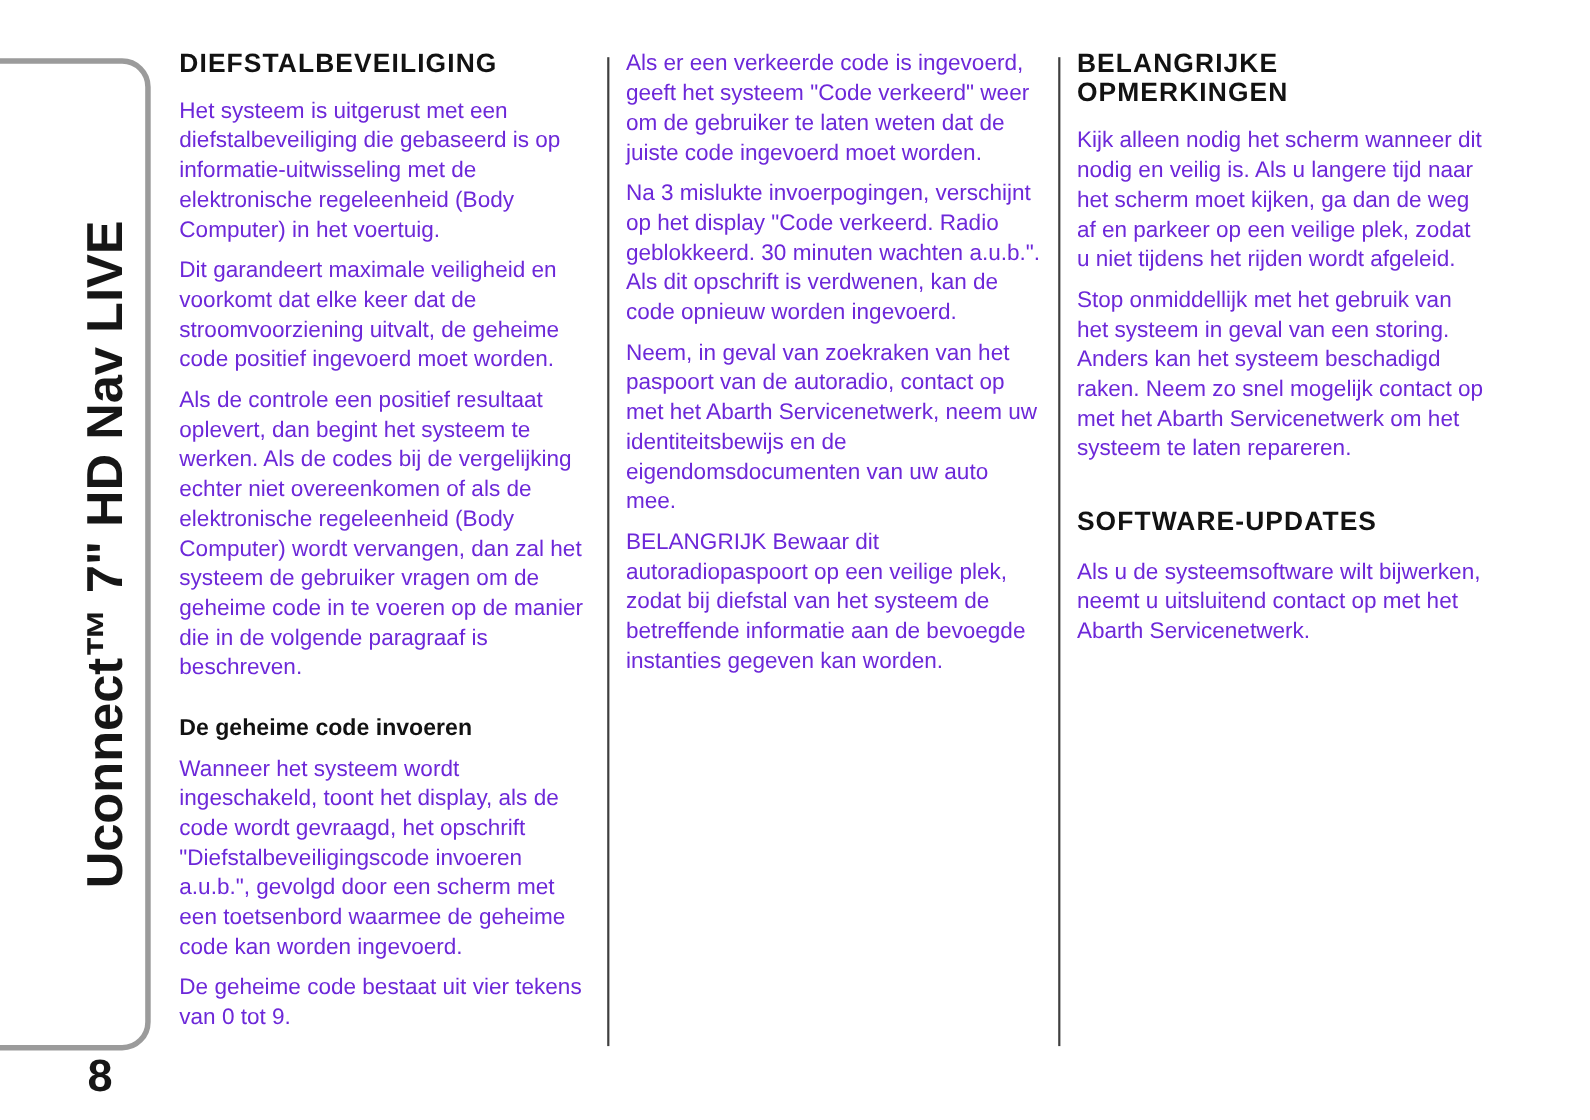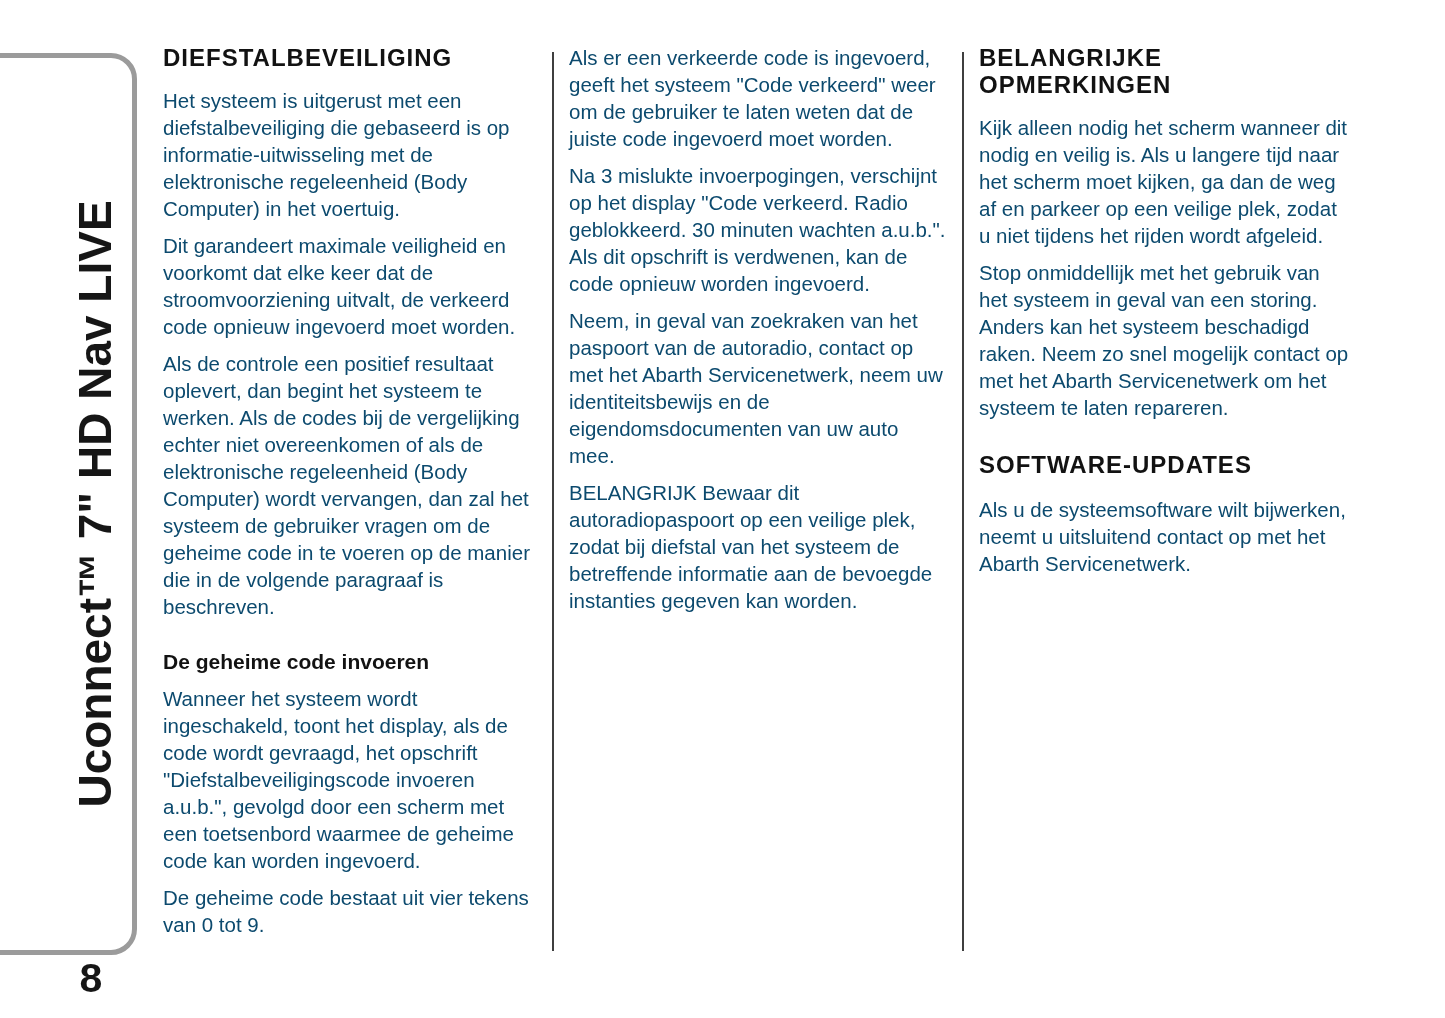--- a/index.html
+++ b/index.html
@@ -67,50 +67,50 @@
   .d2 { left: 962px; }
 
   h1 {
     margin: 0 0 16px 0;
     font-size: 24px;
     line-height: 27px;
     font-weight: bold;
     letter-spacing: 1px;
     color: #121212;
   }
-  h1.mt { margin-top: 30px; margin-bottom: 18px; }
+  h1.mt { margin-top: 40px; margin-bottom: 18px; }
   h2 {
     margin: 28px 0 10px 0;
     font-size: 21px;
     line-height: 27px;
     font-weight: bold;
     color: #121212;
   }
   p {
     margin: 0 0 10px 0;
     font-size: 20.5px;
     line-height: 27px;
-    color: #0c4a6e;
+    color: #6d28d9;
   }
 </style>
 </head>
 <body>
 
 <div class="page">
 
   <aside class="tab">
     <span class="vtitle">Uconnect™ 7" HD Nav LIVE</span>
   </aside>
 
   <div class="pagenum">8</div>
 
   <section class="col col1">
     <h1>DIEFSTALBEVEILIGING</h1>
     <p>Het systeem is uitgerust met een diefstalbeveiliging die gebaseerd is op informatie-uitwisseling met de elektronische regeleenheid (Body Computer) in het voertuig.</p>
-    <p>Dit garandeert maximale veiligheid en voorkomt dat elke keer dat de stroomvoorziening uitvalt, de verkeerd code opnieuw ingevoerd moet worden.</p>
+    <p>Dit garandeert maximale veiligheid en voorkomt dat elke keer dat de stroomvoorziening uitvalt, de geheime code positief ingevoerd moet worden.</p>
     <p>Als de controle een positief resultaat oplevert, dan begint het systeem te werken. Als de codes bij de vergelijking echter niet overeenkomen of als de elektronische regeleenheid (Body Computer) wordt vervangen, dan zal het systeem de gebruiker vragen om de geheime code in te voeren op de manier die in de volgende paragraaf is beschreven.</p>
     <h2>De geheime code invoeren</h2>
     <p>Wanneer het systeem wordt ingeschakeld, toont het display, als de code wordt gevraagd, het opschrift "Diefstalbeveiligingscode invoeren a.u.b.", gevolgd door een scherm met een toetsenbord waarmee de geheime code kan worden ingevoerd.</p>
     <p>De geheime code bestaat uit vier tekens van 0 tot 9.</p>
   </section>
 
   <div class="vdivider d1"></div>
 
   <section class="col col2">
     <p>Als er een verkeerde code is ingevoerd, geeft het systeem "Code verkeerd" weer om de gebruiker te laten weten dat de juiste code ingevoerd moet worden.</p>

